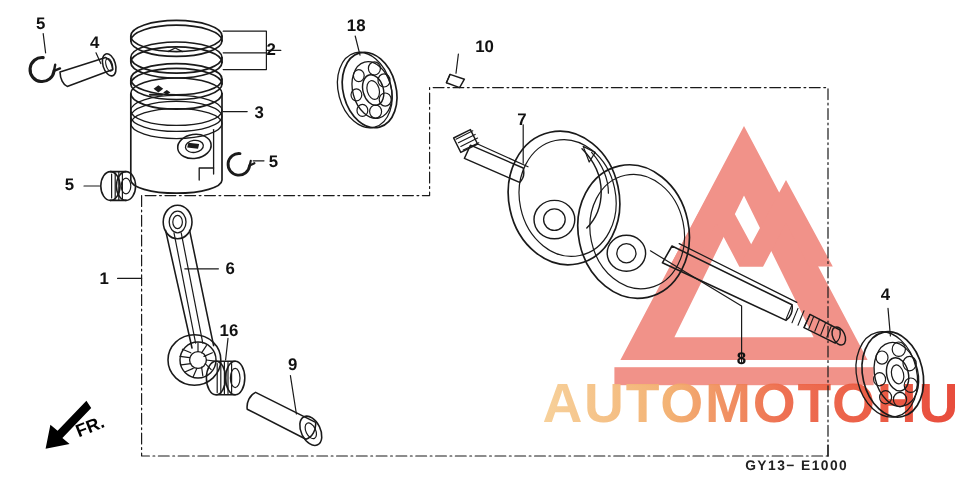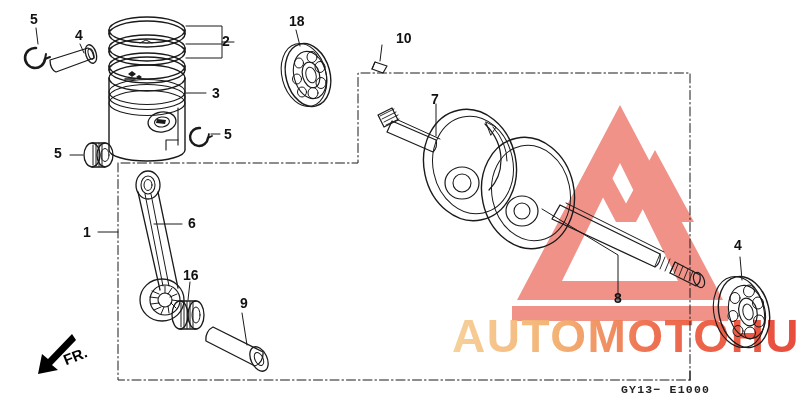--- a/index.html
+++ b/index.html
@@ -3,21 +3,21 @@
 <meta charset="utf-8">
 <style>
   html,body{margin:0;padding:0;background:#fff;}
   body{width:800px;height:400px;overflow:hidden;font-family:"Liberation Sans",sans-serif;}
   #sheet{position:relative;width:800px;height:400px;background:#ffffff;}
   svg.layer{position:absolute;left:0;top:0;width:800px;height:400px;}
   #art{z-index:3;}
   #wm{z-index:2;}
   .lbl{position:absolute;z-index:4;font-family:"Liberation Sans",sans-serif;
        font-weight:700;font-size:14px;color:#111;line-height:1;white-space:nowrap;}
-  .code{position:absolute;z-index:4;font-family:Liberation Mono, monospace;
+  .code{position:absolute;z-index:4;font-family:Liberation Sans, sans-serif;
         font-weight:700;font-size:11.5px;letter-spacing:1.2px;color:#222;white-space:nowrap;}
   .frtxt{position:absolute;z-index:5;font-family:"Liberation Sans",sans-serif;
          font-weight:800;font-size:15px;color:#000;transform:rotate(-22deg);transform-origin:0 50%;}
 </style>
 </head>
 <body>
 
 <div id="sheet">
 
   <svg class="layer" id="wm" viewBox="0 0 800 400">

